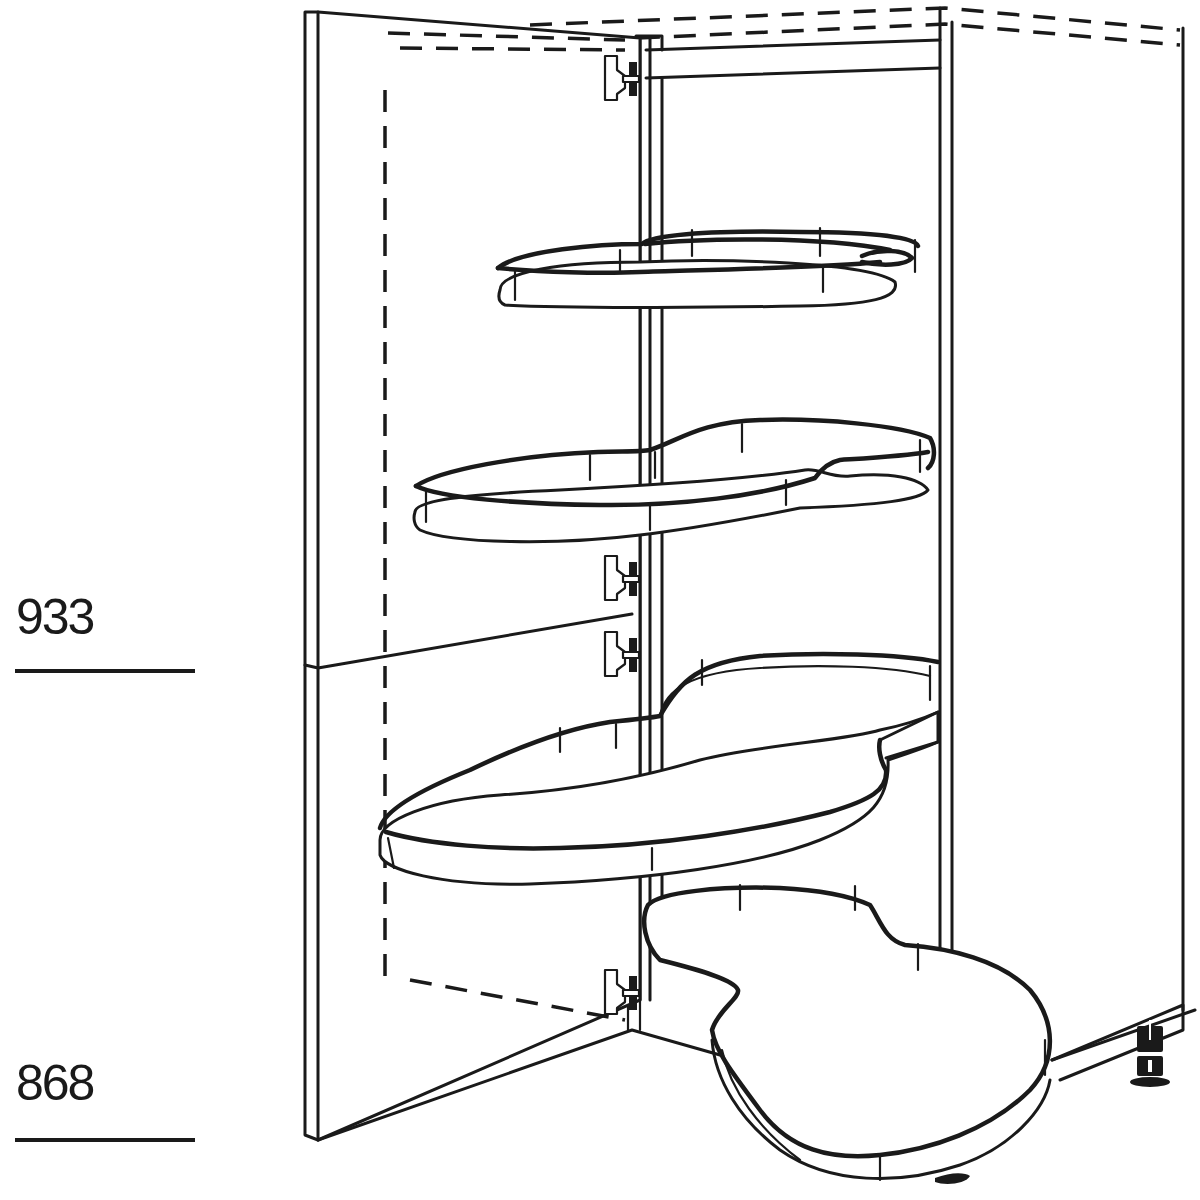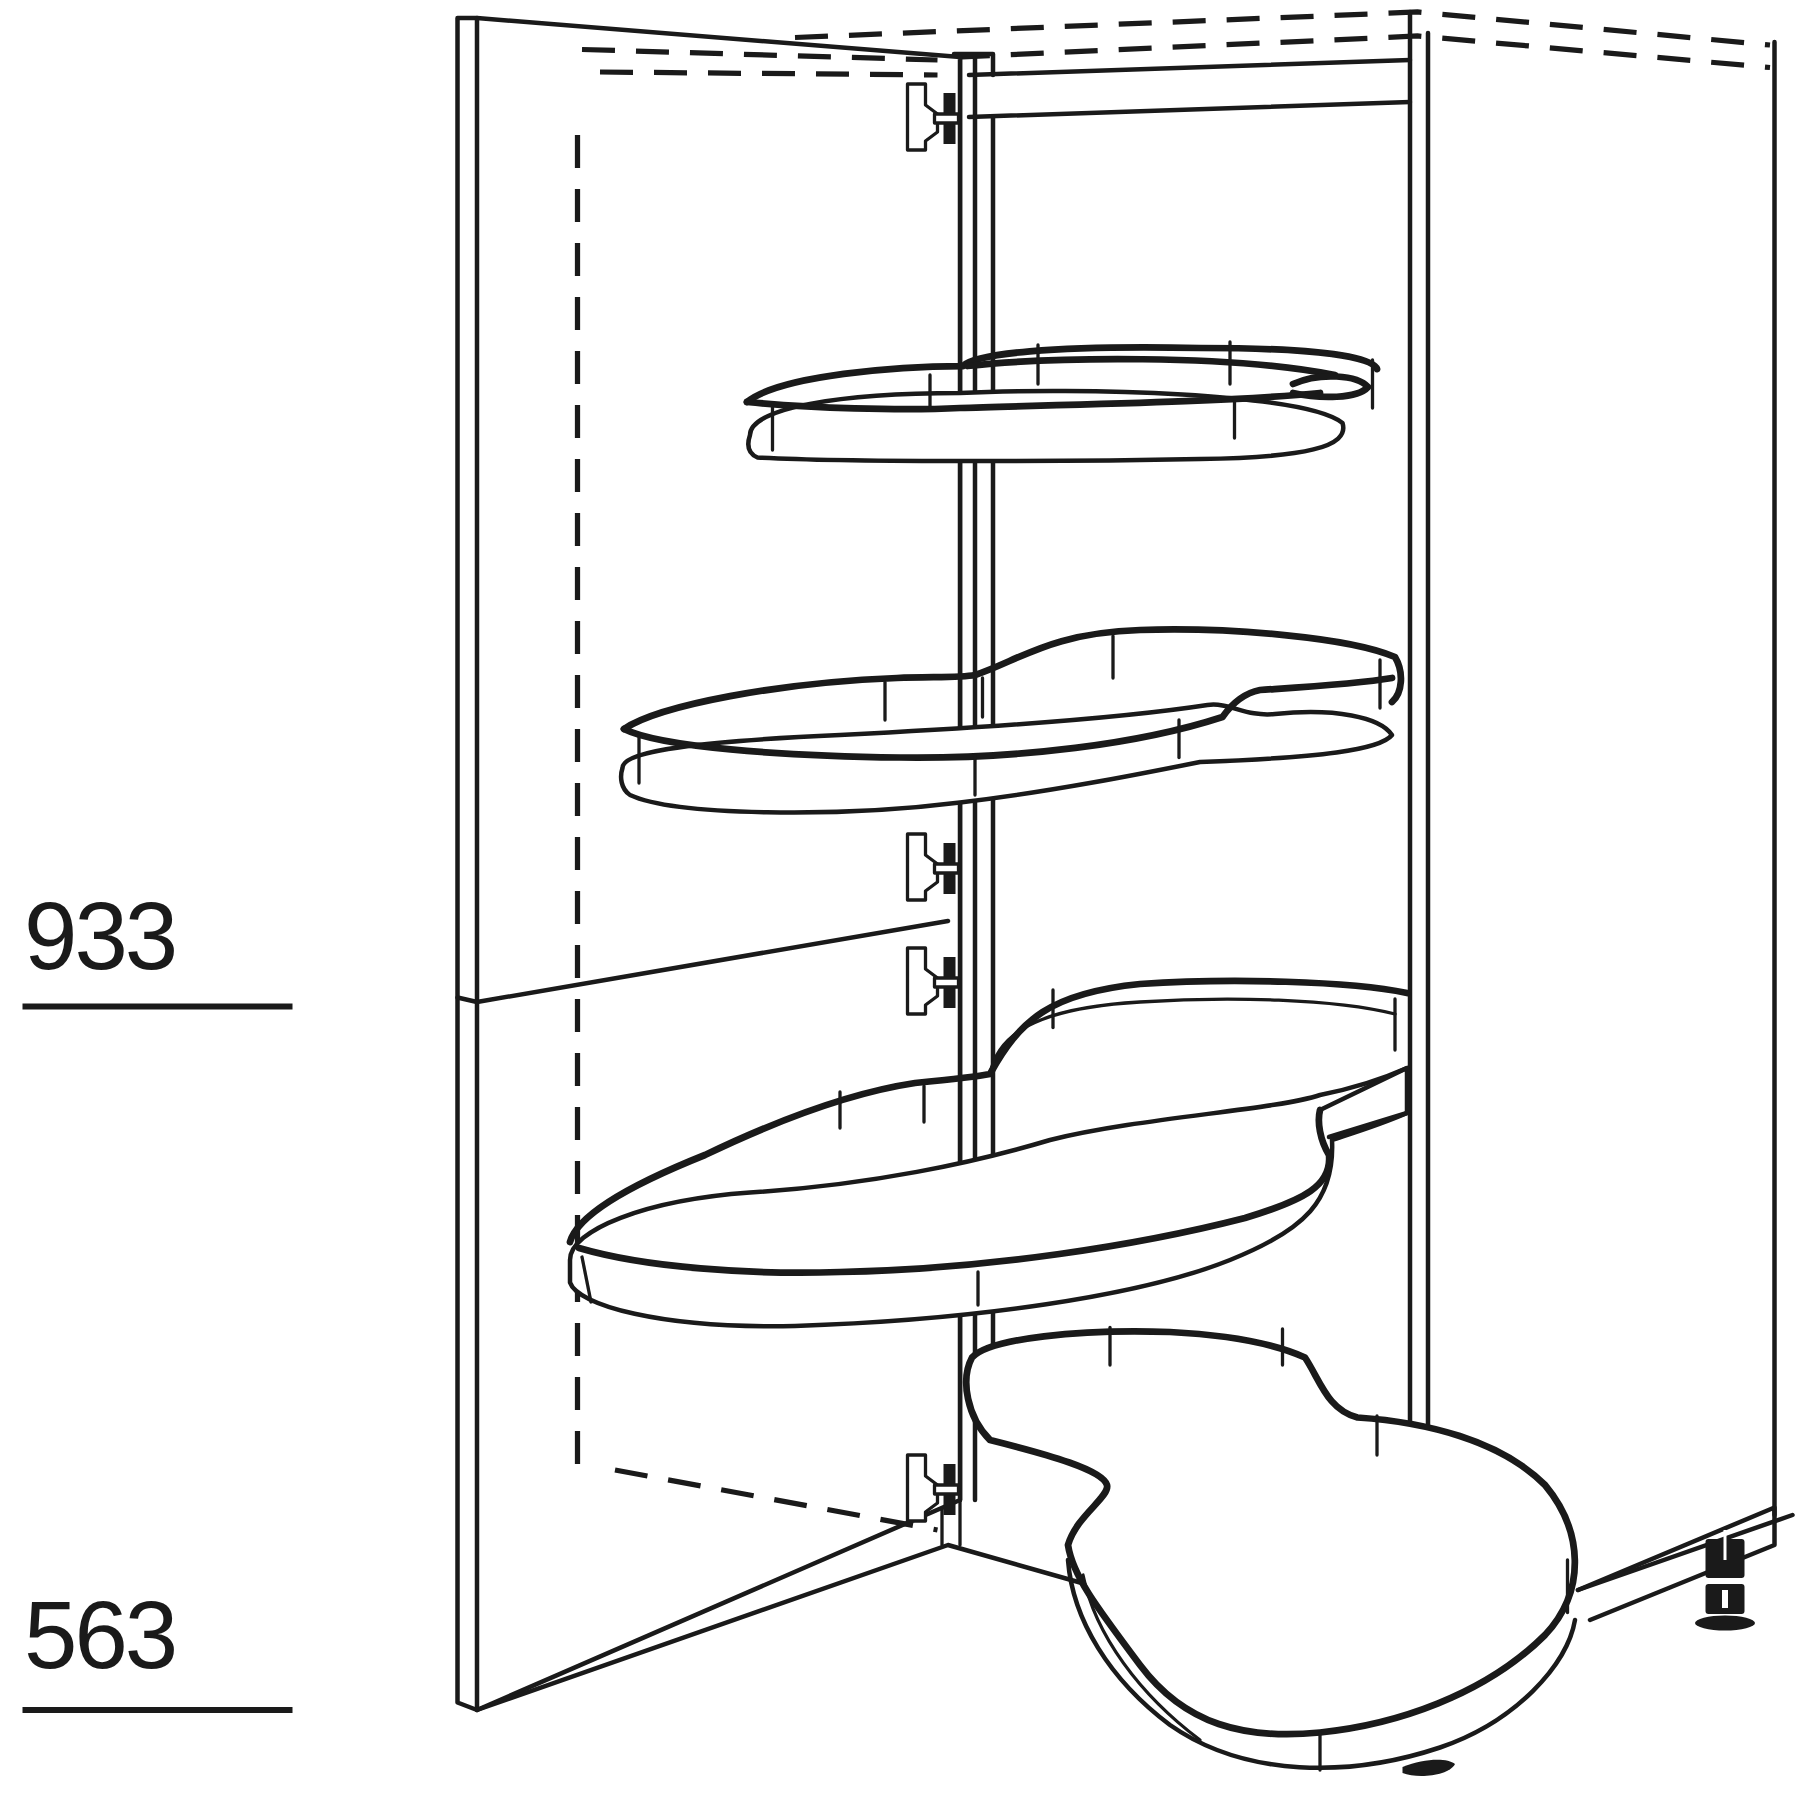--- a/index.html
+++ b/index.html
@@ -23,21 +23,21 @@
     }
     .ln { fill: none; stroke: #1a1a1a; stroke-width: 3; stroke-linejoin: round; stroke-linecap: round; }
     .lt { fill: none; stroke: #1a1a1a; stroke-width: 2.2; stroke-linejoin: round; stroke-linecap: round; }
     .lb { fill: none; stroke: #1a1a1a; stroke-width: 4.5; stroke-linejoin: round; stroke-linecap: round; }
     .dash { fill: none; stroke: #1a1a1a; stroke-width: 3.5; stroke-dasharray: 22 14; stroke-linecap: butt; }
     .wf { fill: #ffffff; }
     .blk { fill: #1a1a1a; }
     .dim-label {
       position: absolute;
       left: 16px;
-      font-size: 64px;
+      font-size: 50px;
       color: #1a1a1a;
       letter-spacing: -2px;
       line-height: 1;
     }
     .dim-rule {
       position: absolute;
       left: 15px;
       width: 180px;
       height: 4px;
       background: #1a1a1a;
@@ -170,14 +170,14 @@
     <rect fill="#ffffff" x="1148" y="1060" width="4" height="12"></rect>
     <line x1="1150" y1="1020" x2="1150" y2="1040" stroke="#ffffff" stroke-width="2"></line>
     <ellipse class="blk" cx="1150" cy="1082" rx="20" ry="5"></ellipse>
   </g>
 
 </svg>
 
 <div class="dim-label" style="top: 592px;">933</div>
 <div class="dim-rule" style="top: 669px;"></div>
 
-<div class="dim-label" style="top: 1058px;">563</div>
+<div class="dim-label" style="top: 1058px;">868</div>
 <div class="dim-rule" style="top: 1138px;"></div>
 
 </body></html>

